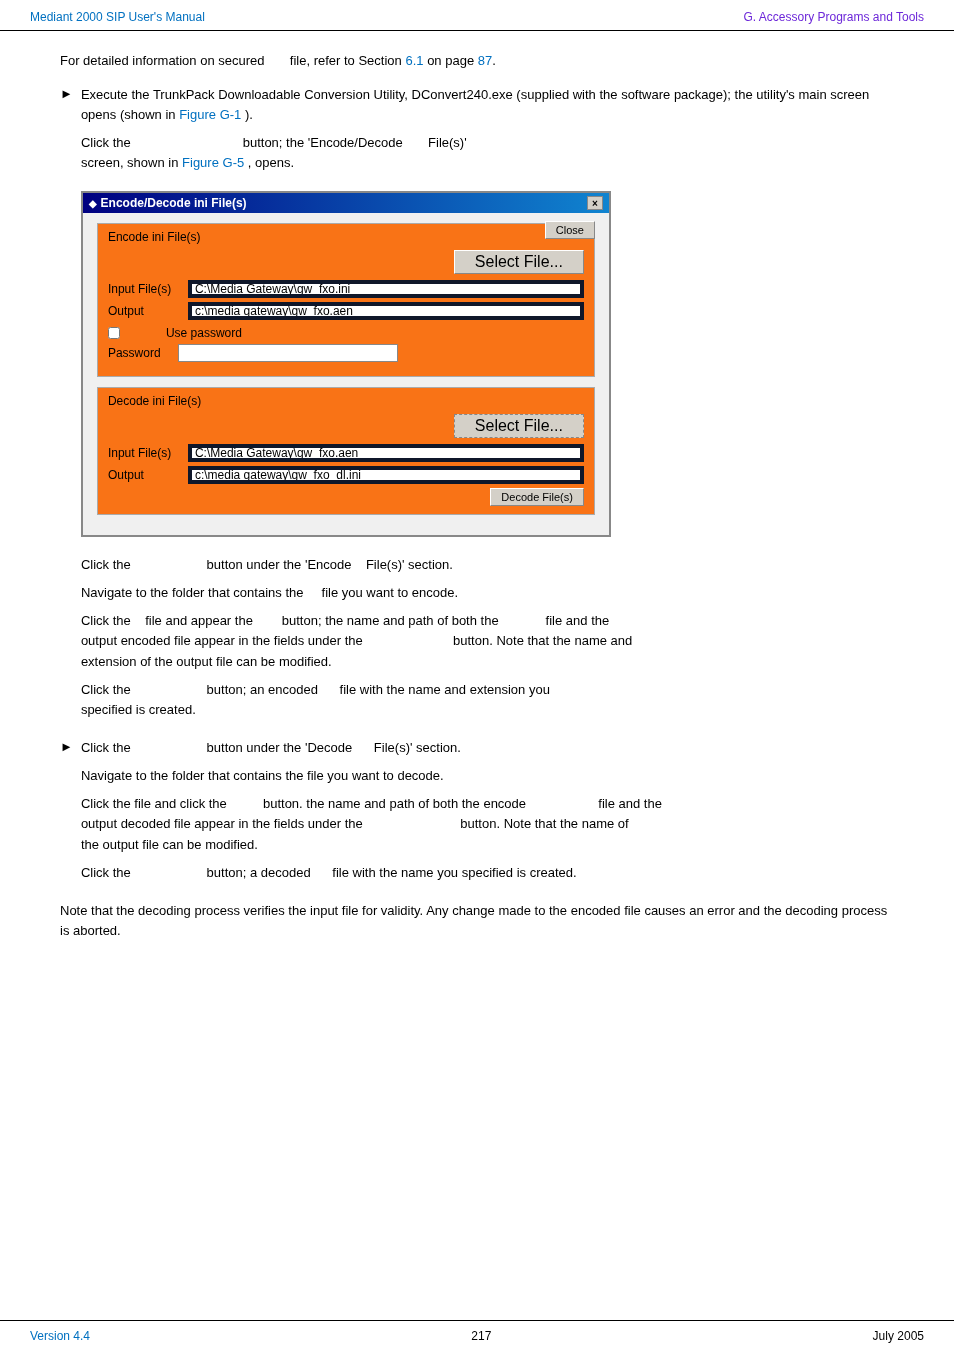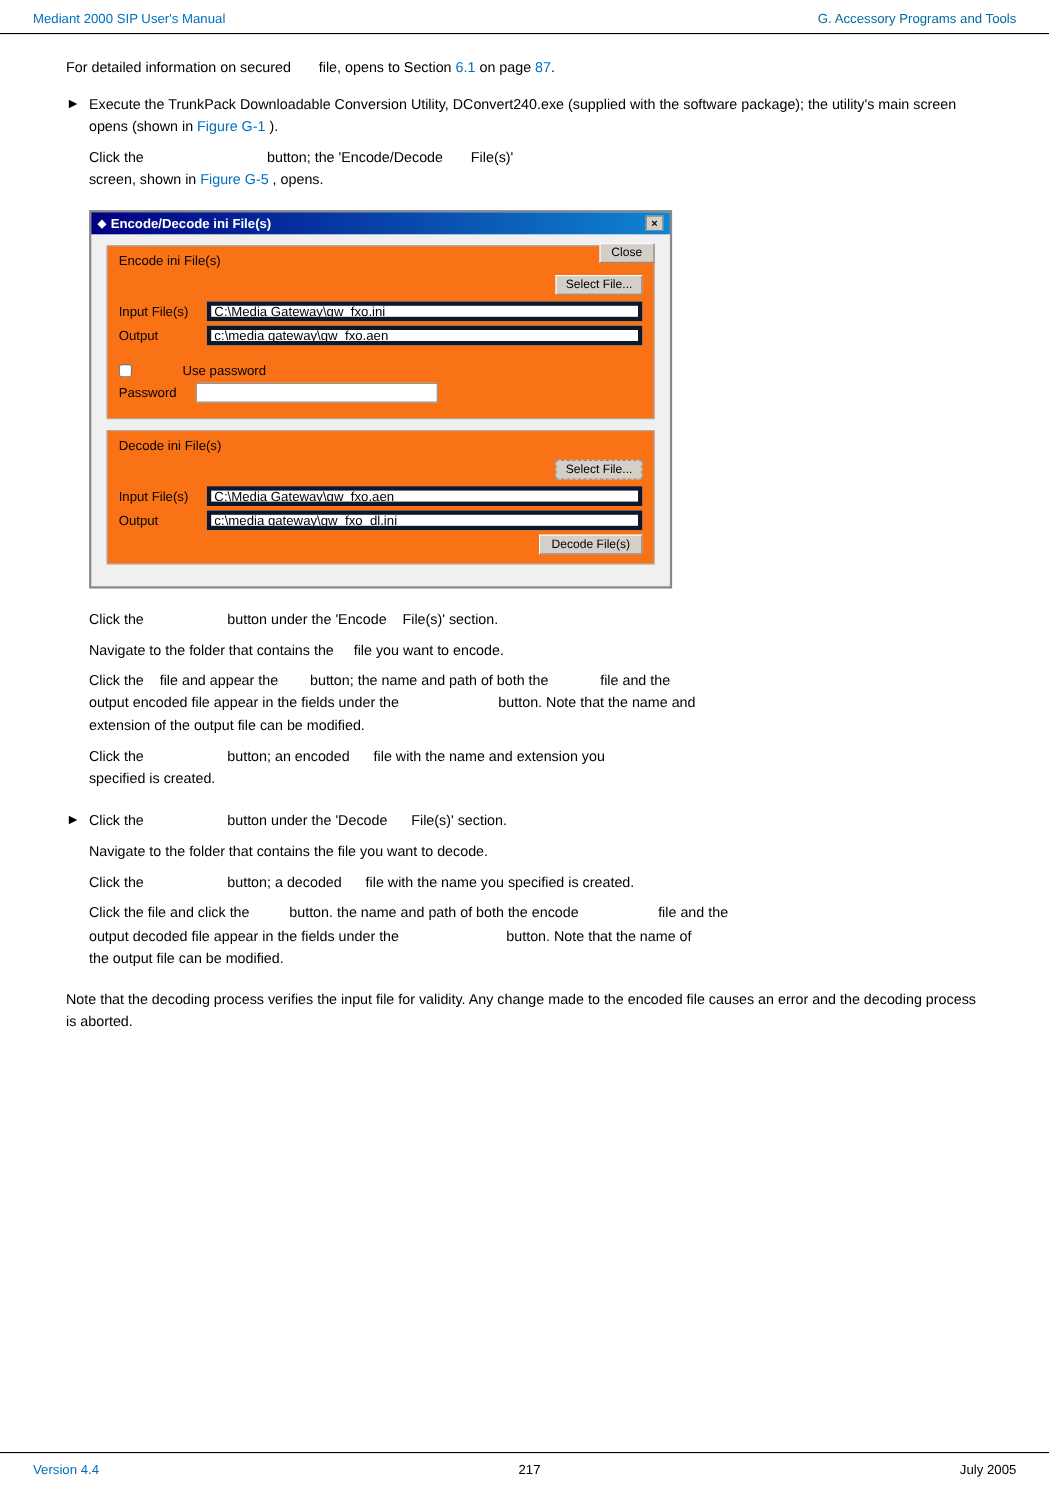--- a/index.html
+++ b/index.html
@@ -18,21 +18,21 @@
       justify-content: space-between;
       align-items: flex-start;
       padding: 10px 30px 6px 30px;
       border-bottom: 1px solid #000;
     }
     .header-left {
       color: #0070c0;
       font-size: 12px;
     }
     .header-right {
-      color: #0369a1;
+      color: #6d28d9;
       font-size: 12px;
     }
 
     
     .page-content {
       padding: 20px 60px 20px 60px;
     }
 
     
     .intro-para {
@@ -137,22 +137,22 @@
       border: 4px solid #0f172a;
       padding: 1px 3px;
       font-size: 12px;
       height: 18px;
     }
     .select-file-btn {
       background: #d4d0c8;
       border: 1px solid #888;
       border-top-color: #fff;
       border-left-color: #fff;
-      padding: 2px 8px;
-      font-size: 11px;
+      padding: 2px 20px;
+      font-size: 16px;
       cursor: pointer;
       white-space: nowrap;
     }
     .close-btn-right {
       position: absolute;
       right: 14px;
       top: 28px;
       background: #d4d0c8;
       border: 1px solid #888;
       border-top-color: #fff;
@@ -243,21 +243,21 @@
 
   <div class="page-header">
     <span class="header-left">Mediant 2000 SIP User's Manual</span>
     <span class="header-right">G. Accessory Programs and Tools</span>
   </div>
 
   <div class="page-content">
 
     <div class="intro-para">
       <span>For detailed information on secured</span>&nbsp;&nbsp;&nbsp;&nbsp;&nbsp;&nbsp;
-      <span>file, opens to Section</span>
+      <span>file, refer to Section</span>
       <span class="link-blue">6.1</span>
       <span>on page</span>
       <span class="link-blue">87</span><span>.</span>
     </div>
 
     <div class="arrow-bullet">
       <div class="arrow-sym">►</div>
       <div class="bullet-content">
         <div class="para">
           <span>Execute the TrunkPack Downloadable Conversion Utility, DConvert240.exe (supplied with the software package); the utility's main screen opens (shown in</span>
@@ -301,21 +301,21 @@
                 <div class="field-row">
                   <span class="field-label">Input File(s)</span>
                   <input class="field-input" type="text" readonly="" value="C:\Media Gateway\gw_fxo.ini" style="">
                 </div>
 
                 <div class="field-row">
                   <span class="field-label">Output</span>
                   <input class="field-input" type="text" readonly="" value="c:\media gateway\gw_fxo.aen" style="">
                 </div>
 
-                <div class="checkbox-row" style="margin-top:16px;gap:46px;">
+                <div class="checkbox-row" style="margin-top:6px;gap:46px;">
                   <input type="checkbox" class="checkbox-input" style="">
                   <span>Use password</span>
                 </div>
 
                 <div class="password-row">
                   <span class="password-label">Password</span>
                   <input class="password-input" type="text" style="">
                 </div>
 
               </div>
@@ -380,33 +380,33 @@
       <div class="arrow-sym">►</div>
       <div class="bullet-content">
         <div class="para">
           <span>Click the</span>
           &nbsp;&nbsp;&nbsp;&nbsp;&nbsp;&nbsp;&nbsp;&nbsp;&nbsp;&nbsp;&nbsp;&nbsp;&nbsp;&nbsp;&nbsp;&nbsp;&nbsp;&nbsp;&nbsp;
           <span>button under the 'Decode</span>&nbsp;&nbsp;&nbsp;&nbsp;&nbsp;
           <span>File(s)' section.</span>
         </div>
         <div class="para">Navigate to the folder that contains the file you want to decode.</div>
         <div class="para">
-          <span>Click the</span>
-          &nbsp;&nbsp;&nbsp;&nbsp;&nbsp;&nbsp;&nbsp;&nbsp;&nbsp;&nbsp;&nbsp;&nbsp;&nbsp;&nbsp;&nbsp;&nbsp;&nbsp;&nbsp;&nbsp;
-          <span>button; a decoded</span>&nbsp;&nbsp;&nbsp;&nbsp;&nbsp;
-          <span>file with the name you specified is created.</span>
-        </div>
-        <div class="para">
           <span>Click the file and click the</span>&nbsp;&nbsp;&nbsp;&nbsp;&nbsp;&nbsp;&nbsp;&nbsp;&nbsp;
           <span>button. the name and path of both the encode</span>&nbsp;&nbsp;&nbsp;&nbsp;&nbsp;&nbsp;&nbsp;&nbsp;&nbsp;&nbsp;&nbsp;&nbsp;&nbsp;&nbsp;&nbsp;&nbsp;&nbsp;&nbsp;&nbsp;
           <span>file and the</span><br>
           <span>output decoded file appear in the fields under the</span>&nbsp;&nbsp;&nbsp;&nbsp;&nbsp;&nbsp;&nbsp;&nbsp;&nbsp;&nbsp;&nbsp;&nbsp;&nbsp;&nbsp;&nbsp;&nbsp;&nbsp;&nbsp;&nbsp;&nbsp;&nbsp;&nbsp;&nbsp;&nbsp;&nbsp;&nbsp;
           <span>button. Note that the name of</span><br>
           <span>the output file can be modified.</span>
         </div>
+        <div class="para">
+          <span>Click the</span>
+          &nbsp;&nbsp;&nbsp;&nbsp;&nbsp;&nbsp;&nbsp;&nbsp;&nbsp;&nbsp;&nbsp;&nbsp;&nbsp;&nbsp;&nbsp;&nbsp;&nbsp;&nbsp;&nbsp;
+          <span>button; a decoded</span>&nbsp;&nbsp;&nbsp;&nbsp;&nbsp;
+          <span>file with the name you specified is created.</span>
+        </div>
       </div>
     </div>
 
     <div class="para" style="margin-top: 10px;">Note that the decoding process verifies the input file for validity. Any change made to the encoded file causes an error and the decoding process is aborted.</div>
 
   </div>
 
   <div class="page-footer">
     <span class="footer-left">Version 4.4</span>
     <span class="footer-center">217</span>

